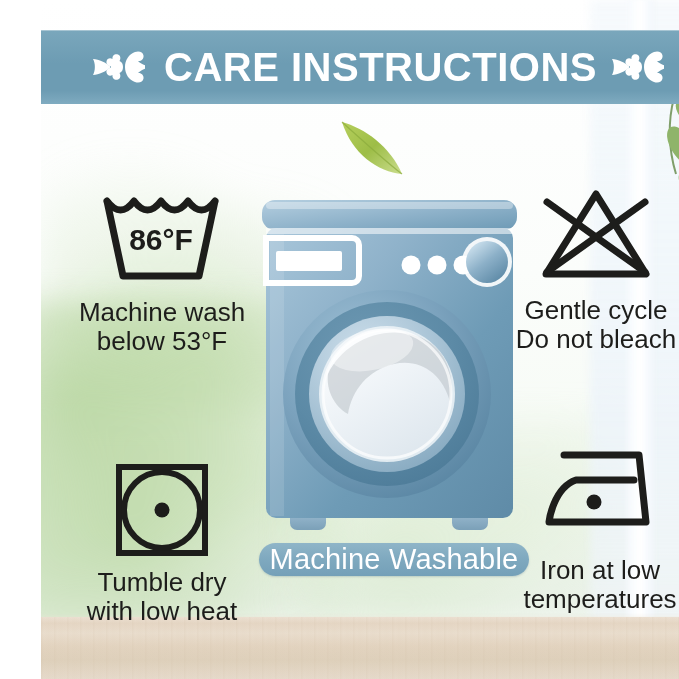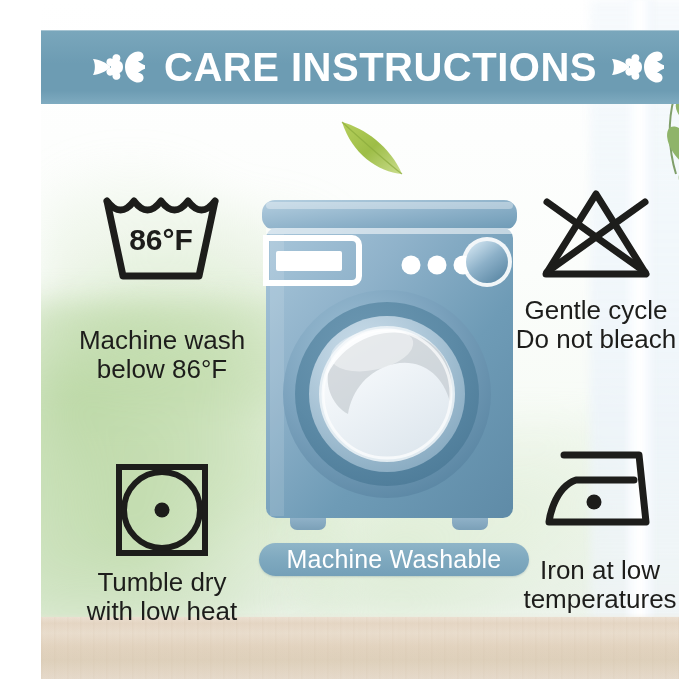--- a/index.html
+++ b/index.html
@@ -160,21 +160,21 @@
 
   
   .care-item {
     position: absolute;
     width: 230px;
     display: flex;
     flex-direction: column;
     align-items: center;
     z-index: 4;
   }
-  .care-tl { left: 6px;   top: 188px; gap: 28px; }
+  .care-tl { left: 6px;   top: 188px; }
   .care-tr { left: 440px; top: 186px; }
   .care-bl { left: 6px;   top: 462px; }
   .care-br { left: 444px; top: 444px; gap: 12px; }
 
   .care-icon { display: block; }
   .care-label {
     margin-top: 10px;
     text-align: center;
     color: #1d1d1b;
     font-size: 26px;
@@ -198,21 +198,21 @@
     border-radius: 17px;
     background: linear-gradient(180deg, #8fb5c8 0%, #7fa9bf 48%, #74a0b8 100%);
     display: flex;
     align-items: center;
     justify-content: center;
     z-index: 7;
     box-shadow: 0 1px 2px rgba(80,110,130,.25);
   }
   .pill-text {
     color: #ffffff;
-    font-size: 25px;
+    font-size: 29px;
     letter-spacing: .2px;
     line-height: 1;
     white-space: nowrap;
   }
 </style>
 </head>
 <body>
 
 <div class="card">
 
@@ -291,21 +291,21 @@
     </svg>
   </div>
 
   <div class="care-item care-tl">
     <svg class="care-icon" width="128" height="100" viewBox="0 0 128 100">
       <path d="M9 13 C18 25 27 25 36 13 C45 25 54 25 63 13 C72 25 81 25 90 13 C99 25 108 25 117 13" fill="none" stroke="#1d1d1b" stroke-width="7" stroke-linecap="round" stroke-linejoin="round"></path>
       <path d="M9 13 L25 88 L101 88 L117 13" fill="none" stroke="#1d1d1b" stroke-width="7" stroke-linejoin="round"></path>
       <text x="63" y="62" text-anchor="middle" font-family="Liberation Sans, sans-serif" font-size="30" font-weight="600" fill="#1d1d1b">86°F</text>
     </svg>
     <div class="care-label">Machine wash
-below 86°F</div>
+below 53°F</div>
   </div>
 
   <div class="care-item care-tr">
     <svg class="care-icon" width="128" height="100" viewBox="0 0 128 100">
       <path d="M64 8 L114 88 L14 88 Z" fill="none" stroke="#1d1d1b" stroke-width="7" stroke-linejoin="round"></path>
       <line x1="15" y1="16" x2="113" y2="86" stroke="#1d1d1b" stroke-width="7" stroke-linecap="round"></line>
       <line x1="113" y1="16" x2="15" y2="86" stroke="#1d1d1b" stroke-width="7" stroke-linecap="round"></line>
     </svg>
     <div class="care-label">Gentle cycle
 Do not bleach</div>

